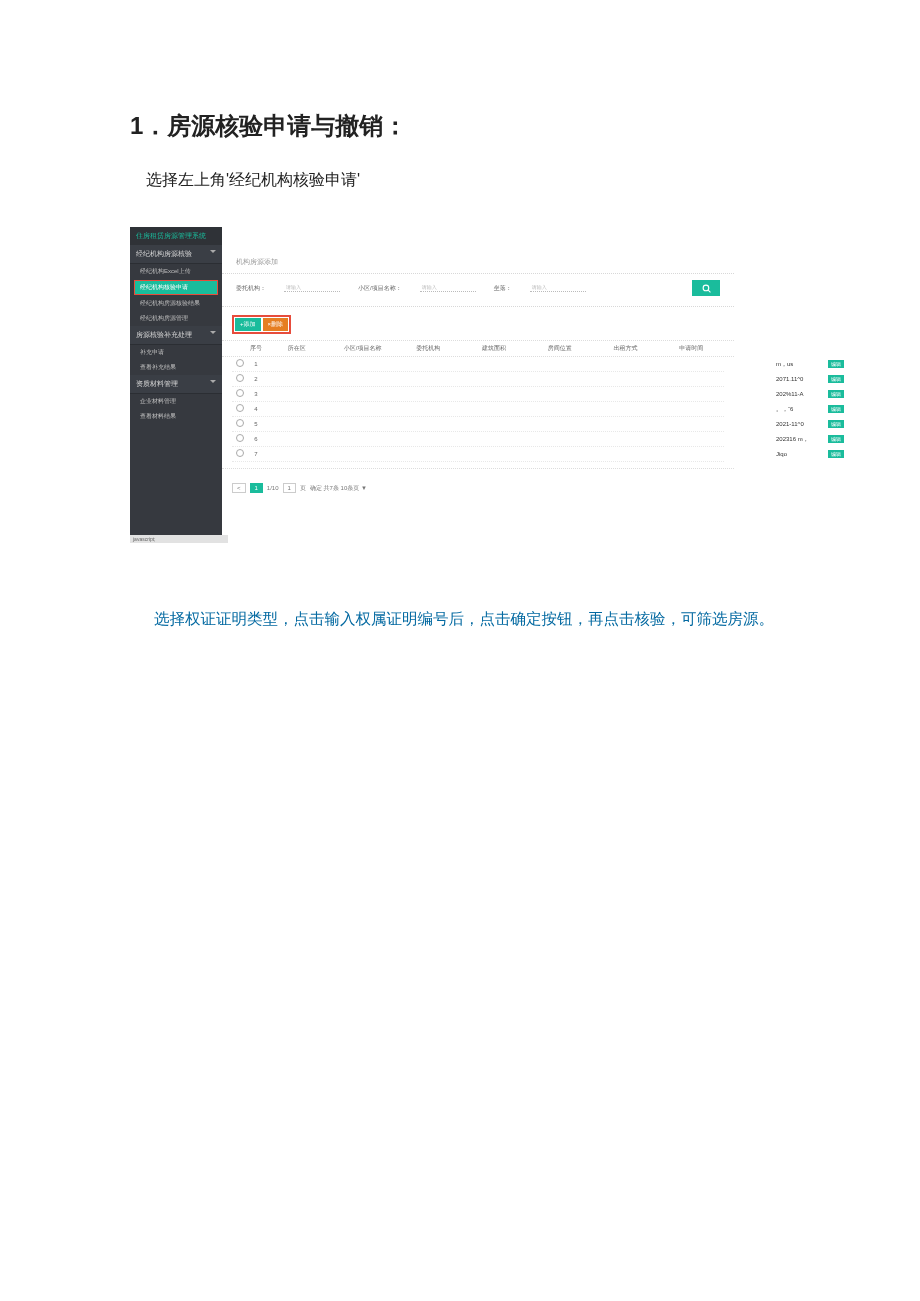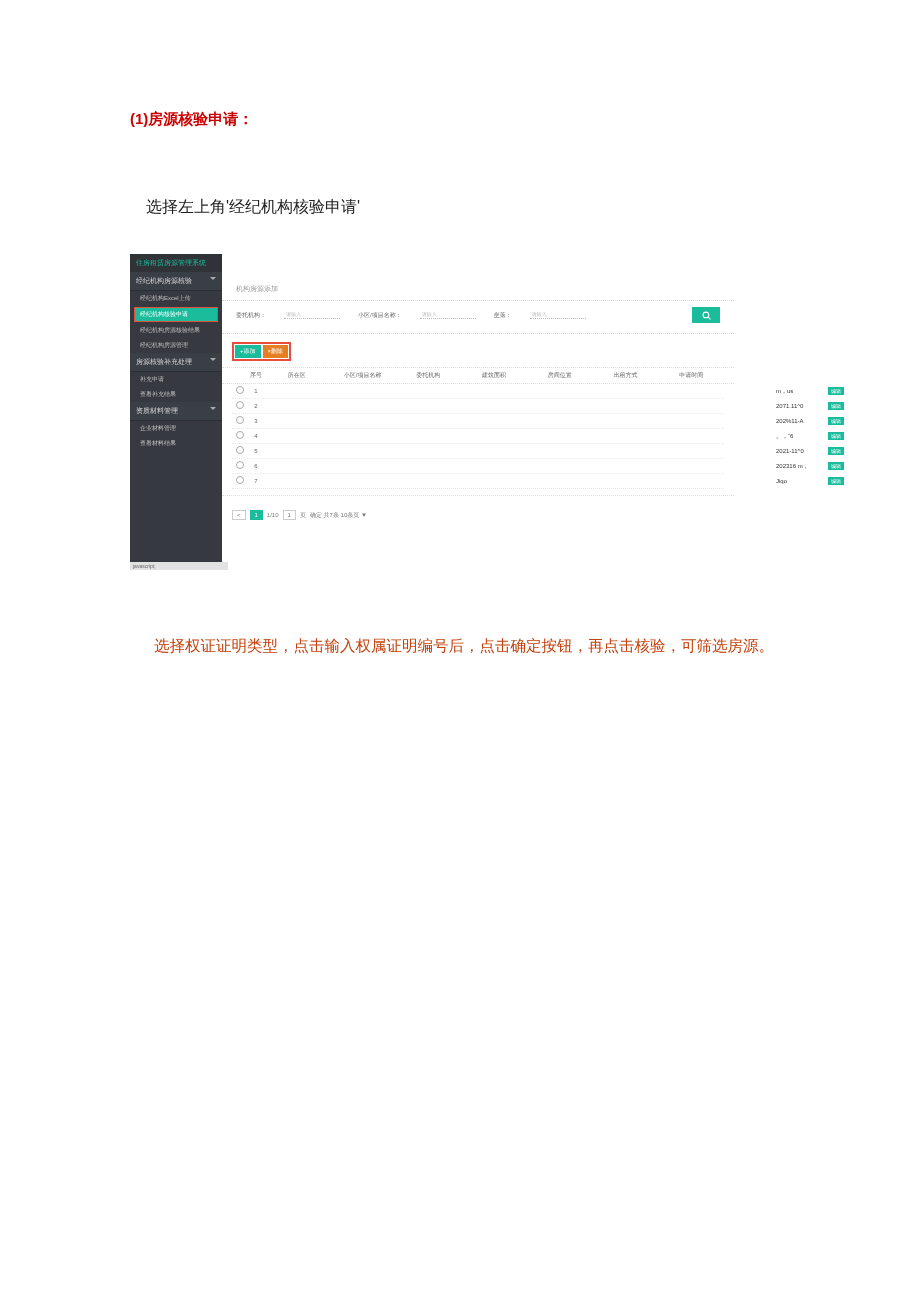--- a/index.html
+++ b/index.html
@@ -1,20 +1,20 @@
 <!DOCTYPE html>
 <html><head>
 <meta charset="utf-8">
 <style>
   html,body{margin:0;padding:0;background:#fff;font-family:"Microsoft YaHei","PingFang SC",sans-serif;color:#222}
   .page{width:920px;min-height:1301px;padding:110px 120px 0 130px;box-sizing:border-box}
   h1{font-size:24px;font-weight:700;margin:0 0 28px}
   .sub-red{color:#c00;font-size:15px;font-weight:700;margin:0 0 68px}
   p.body{font-size:16px;margin:0 16px 26px;color:#222}
-  p.body2{font-size:15.5px;margin:0 0 40px;color:#c2410c;padding-left:24px}
+  p.body2{font-size:15.5px;margin:0 0 40px;color:#0369a1;padding-left:24px}
 
   
   .shot{position:relative;width:604px;height:316px;background:#fff;border:0;margin-top:36px;margin-bottom:66px;font-size:8px;color:#888}
   .sidebar{position:absolute;left:0;top:0;width:92px;height:316px;background:#36393f}
   .sb-brand{height:18px;background:#2f3237;color:#1abc9c;font-size:7px;line-height:18px;padding-left:6px}
   .sb-grp{background:#3a3e45;color:#d8d8d8;font-size:7px;padding:4px 6px;border-bottom:1px solid #2b2e33;position:relative}
   .sb-grp .car{position:absolute;right:6px;top:5px;width:0;height:0;border-left:3px solid transparent;border-right:3px solid transparent;border-top:3px solid #aaa}
   .sb-it{color:#bfbfbf;font-size:6px;padding:3px 10px}
   .sb-it.active{background:#1abc9c;color:#fff}
   .sb-it.hl{border:1px solid #e74c3c;margin:1px 4px;padding:2px 5px}
@@ -50,21 +50,21 @@
   .pager{padding:14px 10px 8px;display:flex;align-items:center;gap:4px;font-size:6px;color:#777;border-top:1px dotted #ddd;margin-top:6px}
   .pg{border:1px solid #ccc;padding:1px 4px}
   .pg.cur{background:#1abc9c;color:#fff;border-color:#1abc9c}
 
   .statusbar{position:absolute;left:0;bottom:0;width:92px;background:#e2e2e2;font-size:5px;color:#666;padding:1px 3px}
 </style>
 </head>
 <body>
 
 <div class="page">
-  <p class="sub-red">(1)房源核验申请：</p>
+  <h1>1．房源核验申请与撤销：</h1>
   <p class="body">选择左上角'经纪机构核验申请'</p>
 
   <div class="shot">
     <div class="sidebar">
       <div class="sb-brand">住房租赁房源管理系统</div>
       <div class="sb-grp"><span>经纪机构房源核验</span><span class="car"></span></div>
       <div class="sb-it">经纪机构Excel上传</div>
       <div class="sb-it active hl">经纪机构核验申请</div>
       <div class="sb-it">经纪机构房源核验结果</div>
       <div class="sb-it">经纪机构房源管理</div>

